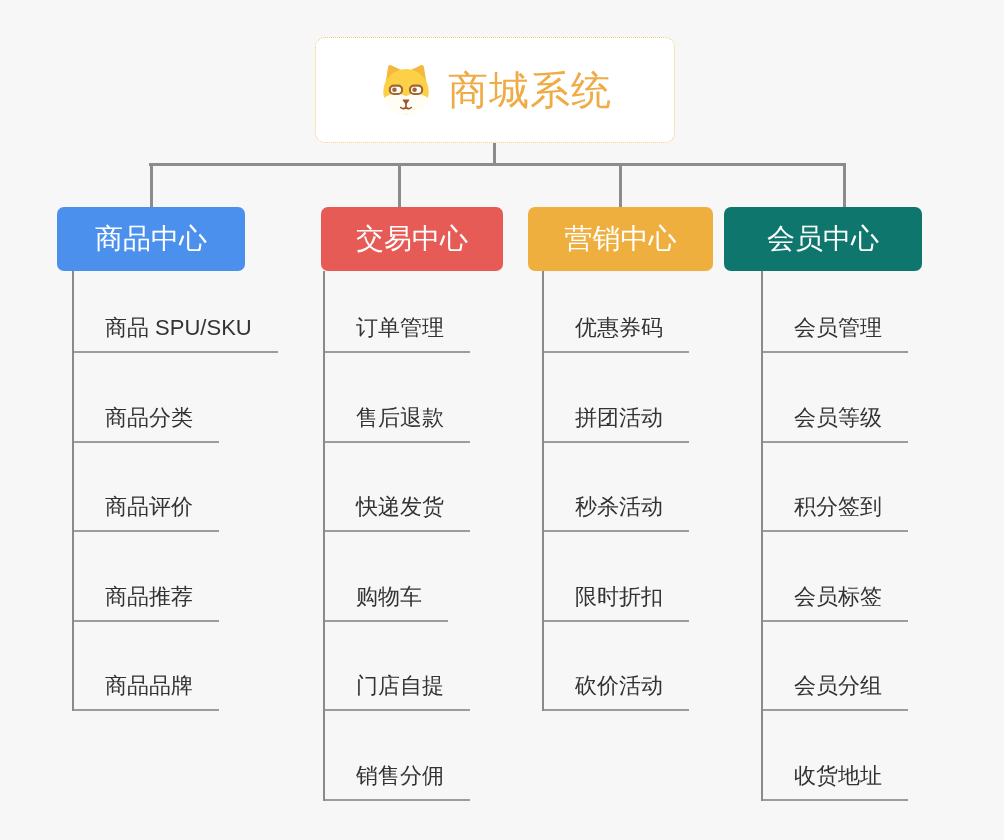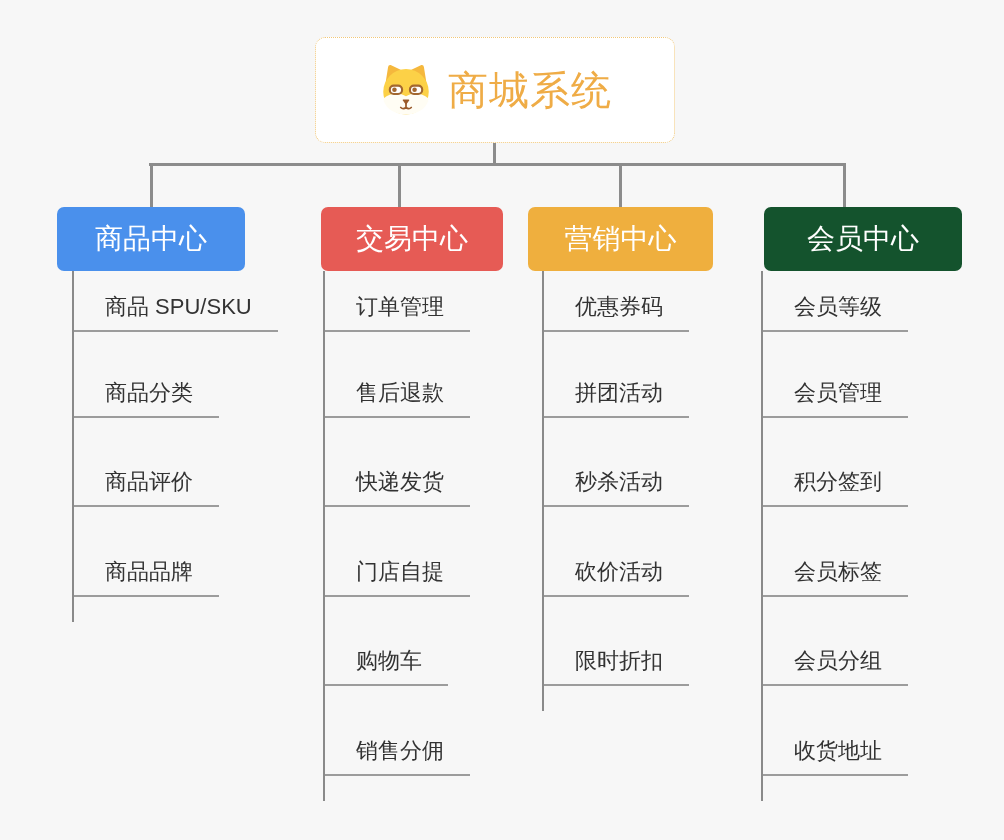--- a/index.html
+++ b/index.html
@@ -47,21 +47,21 @@
 
   
   ul.children{
     position:absolute;top:271px;list-style:none;
   }
   ul.children::before{
     content:"";position:absolute;left:0;top:0;bottom:0;width:2px;
     background:var(--child-vline);
   }
   ul.children li{
-    height:89.5px;display:flex;align-items:center;
+    height:89.5px;display:flex;align-items:flex-end;
   }
   ul.children li:first-child{height:82px;}
   .child-label{
     display:inline-block;white-space:nowrap;
     font-size:22px;color:var(--child-text);
     padding:0 26px 8px 33px;
     border-bottom:2px solid var(--child-uline);
   }
 </style>
 </head>
@@ -99,78 +99,81 @@
         <li>
           <span class="child-label">商品 SPU/SKU</span>
         </li>
         <li>
           <span class="child-label">商品分类</span>
         </li>
         <li>
           <span class="child-label">商品评价</span>
         </li>
         <li>
+          <span class="child-label">商品推荐</span>
+        </li>
+        <li>
           <span class="child-label">商品品牌</span>
         </li>
       </ul>
       <div class="connector branch-stem" style="left: 397.5px;"></div>
       <div class="branch-node" style="left: 308px; width: 182px; background: rgb(230, 91, 85); margin-left: 13px;">
         <span class="branch-label">交易中心</span>
       </div>
       <ul class="children" style="left: 323px;">
         <li>
           <span class="child-label">订单管理</span>
         </li>
         <li>
           <span class="child-label">售后退款</span>
         </li>
         <li>
           <span class="child-label">快递发货</span>
         </li>
         <li>
-          <span class="child-label">门店自提</span>
+          <span class="child-label">购物车</span>
         </li>
         <li>
-          <span class="child-label">购物车</span>
+          <span class="child-label">门店自提</span>
         </li>
         <li>
           <span class="child-label">销售分佣</span>
         </li>
       </ul>
       <div class="connector branch-stem" style="left: 618.5px;"></div>
       <div class="branch-node" style="left: 528px; width: 185px; background: rgb(239, 175, 62);">
         <span class="branch-label">营销中心</span>
       </div>
       <ul class="children" style="left: 542px;">
         <li>
           <span class="child-label">优惠券码</span>
         </li>
         <li>
           <span class="child-label">拼团活动</span>
         </li>
         <li>
           <span class="child-label">秒杀活动</span>
         </li>
         <li>
-          <span class="child-label">砍价活动</span>
+          <span class="child-label">限时折扣</span>
         </li>
         <li>
-          <span class="child-label">限时折扣</span>
+          <span class="child-label">砍价活动</span>
         </li>
       </ul>
       <div class="connector branch-stem" style="left: 842.5px;"></div>
-      <div class="branch-node" style="left: 764px; width: 198px; background: #14532d;">
+      <div class="branch-node" style="left: 724px; width: 198px; background: #0f766e;">
         <span class="branch-label">会员中心</span>
       </div>
       <ul class="children" style="left: 761px;">
         <li>
-          <span class="child-label">会员等级</span>
+          <span class="child-label">会员管理</span>
         </li>
         <li>
-          <span class="child-label">会员管理</span>
+          <span class="child-label">会员等级</span>
         </li>
         <li>
           <span class="child-label">积分签到</span>
         </li>
         <li>
           <span class="child-label">会员标签</span>
         </li>
         <li>
           <span class="child-label">会员分组</span>
         </li>

